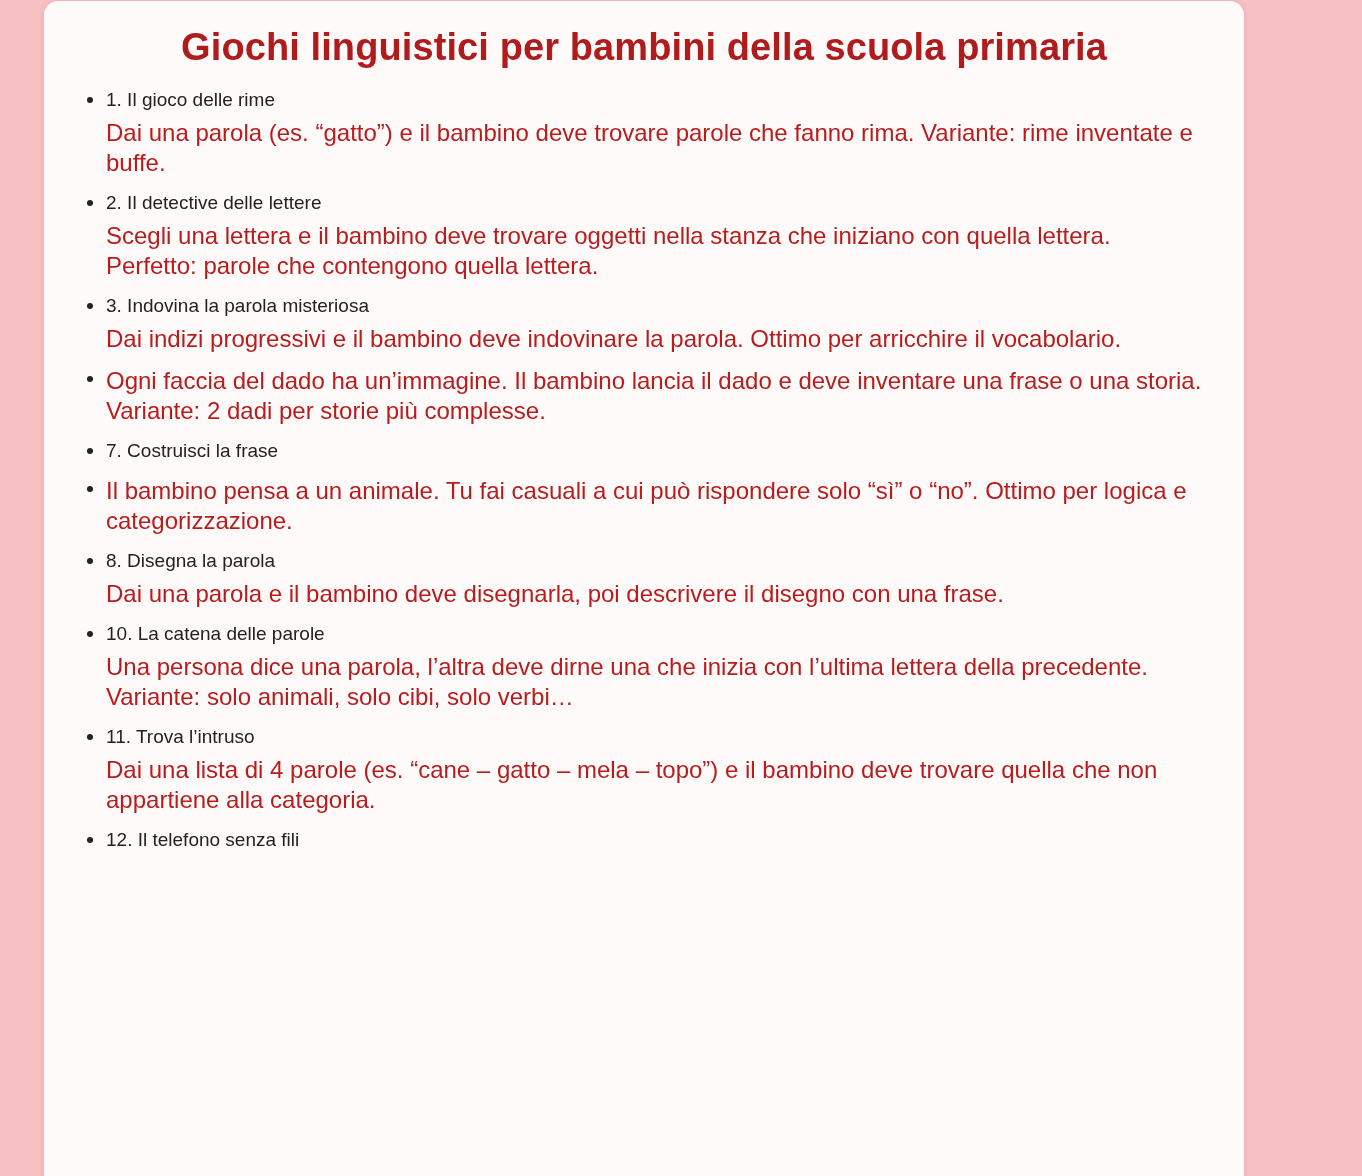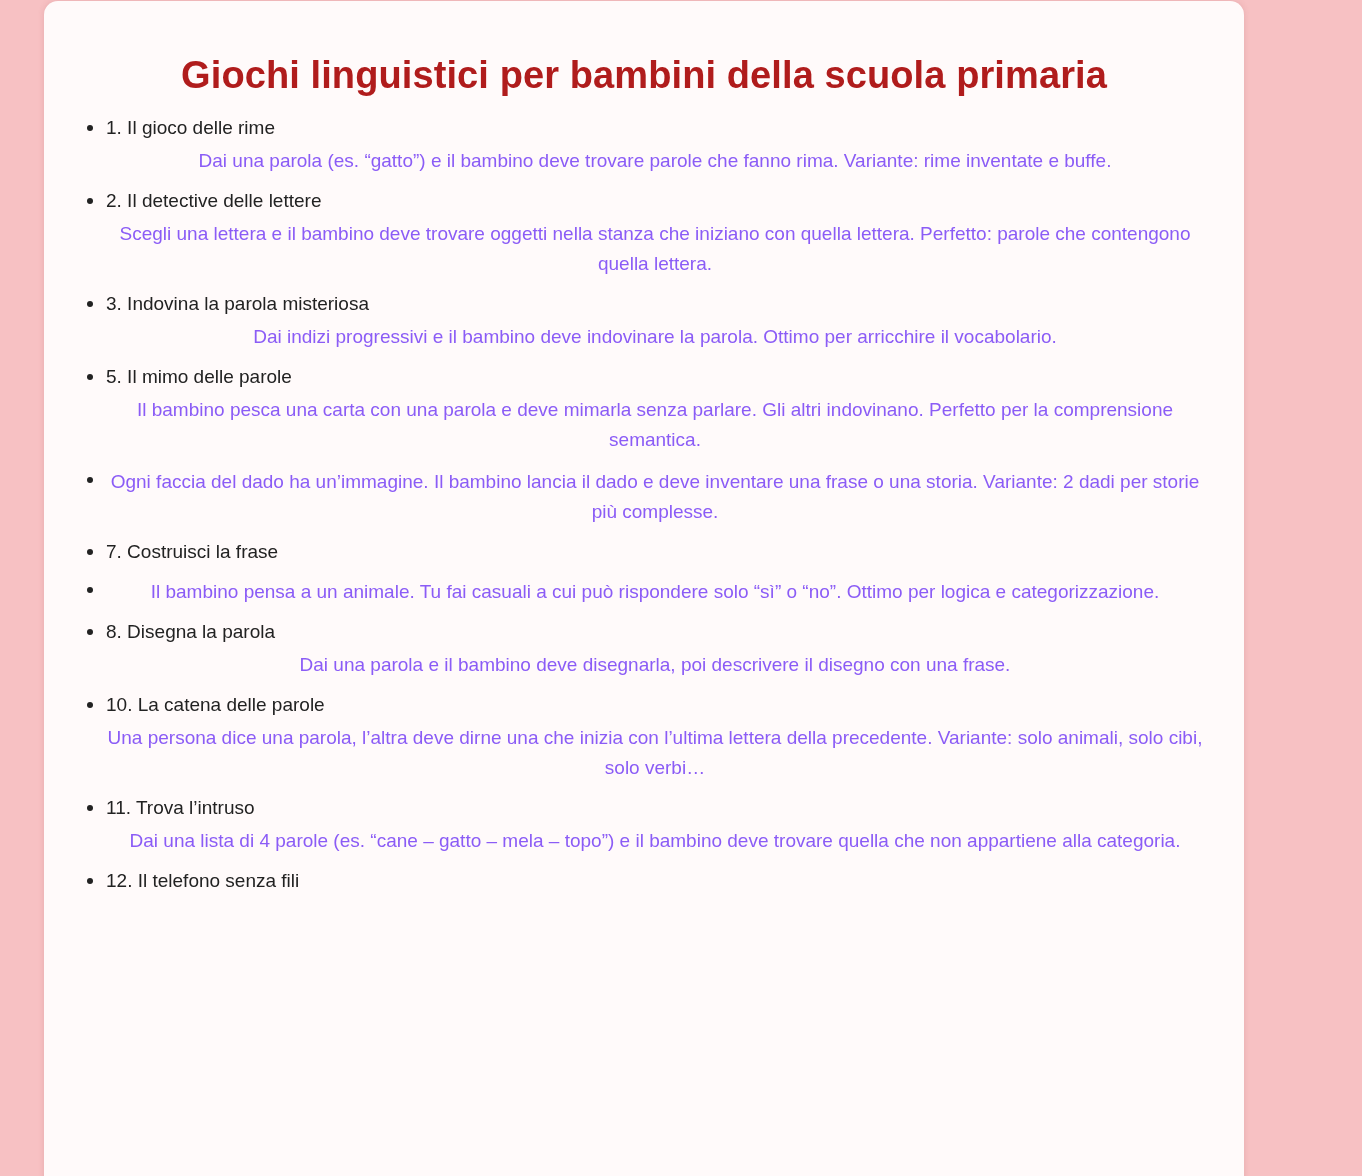--- a/index.html
+++ b/index.html
@@ -21,21 +21,21 @@
       width: 1200px;
       height: 1300px;
       background: #fffafa;
       border-radius: 14px;
       box-shadow: 0 0 6px rgba(160, 80, 80, 0.18);
       box-sizing: border-box;
       padding: 0 40px 0 62px;
     }
     .title {
       margin: 0;
-      padding-top: 50px;
+      padding-top: 22px;
       text-align: center;
       color: #b01c1c;
       font-size: 38px;
       font-weight: bold;
       line-height: 48px;
       letter-spacing: 0.1px;
       margin-left: -22px;
     }
     .list {
       margin: 16px 0 0 0;
@@ -59,25 +59,24 @@
     .item-title {
       display: block;
       font-weight: normal;
       font-size: 19px;
       line-height: 26px;
       color: #222;
       margin-bottom: 5px;
     }
     .item-desc {
       display: block;
-      font-size: 19px;
+      font-size: 24px;
       line-height: 30px;
-      color: #8b5cf6;
+      color: #b91c1c;
       max-width: 1100px;
-      text-align: center;
     }
   </style>
 </head>
 <body>
 
 <div class="card">
   <h1 class="title">Giochi linguistici per bambini della scuola primaria</h1>
 
   <ul class="list">
     <li class="item">
@@ -87,25 +86,20 @@
     </li>
     <li class="item">
       <span class="bullet"></span>
       <span class="item-title">2. Il detective delle lettere</span>
       <span class="item-desc">Scegli una lettera e il bambino deve trovare oggetti nella stanza che iniziano con quella lettera. Perfetto: parole che contengono quella lettera.</span>
     </li>
     <li class="item">
       <span class="bullet"></span>
       <span class="item-title">3. Indovina la parola misteriosa</span>
       <span class="item-desc">Dai indizi progressivi e il bambino deve indovinare la parola. Ottimo per arricchire il vocabolario.</span>
-    </li>
-    <li class="item">
-      <span class="bullet"></span>
-      <span class="item-title">5. Il mimo delle parole</span>
-      <span class="item-desc">Il bambino pesca una carta con una parola e deve mimarla senza parlare. Gli altri indovinano. Perfetto per la comprensione semantica.</span>
     </li>
     <li class="item">
       <span class="bullet"></span>
       <span class="item-desc">Ogni faccia del dado ha un’immagine. Il bambino lancia il dado e deve inventare una frase o una storia. Variante: 2 dadi per storie più complesse.</span>
     </li>
     <li class="item">
       <span class="bullet"></span>
       <span class="item-title">7. Costruisci la frase</span>
     </li>
     <li class="item">

